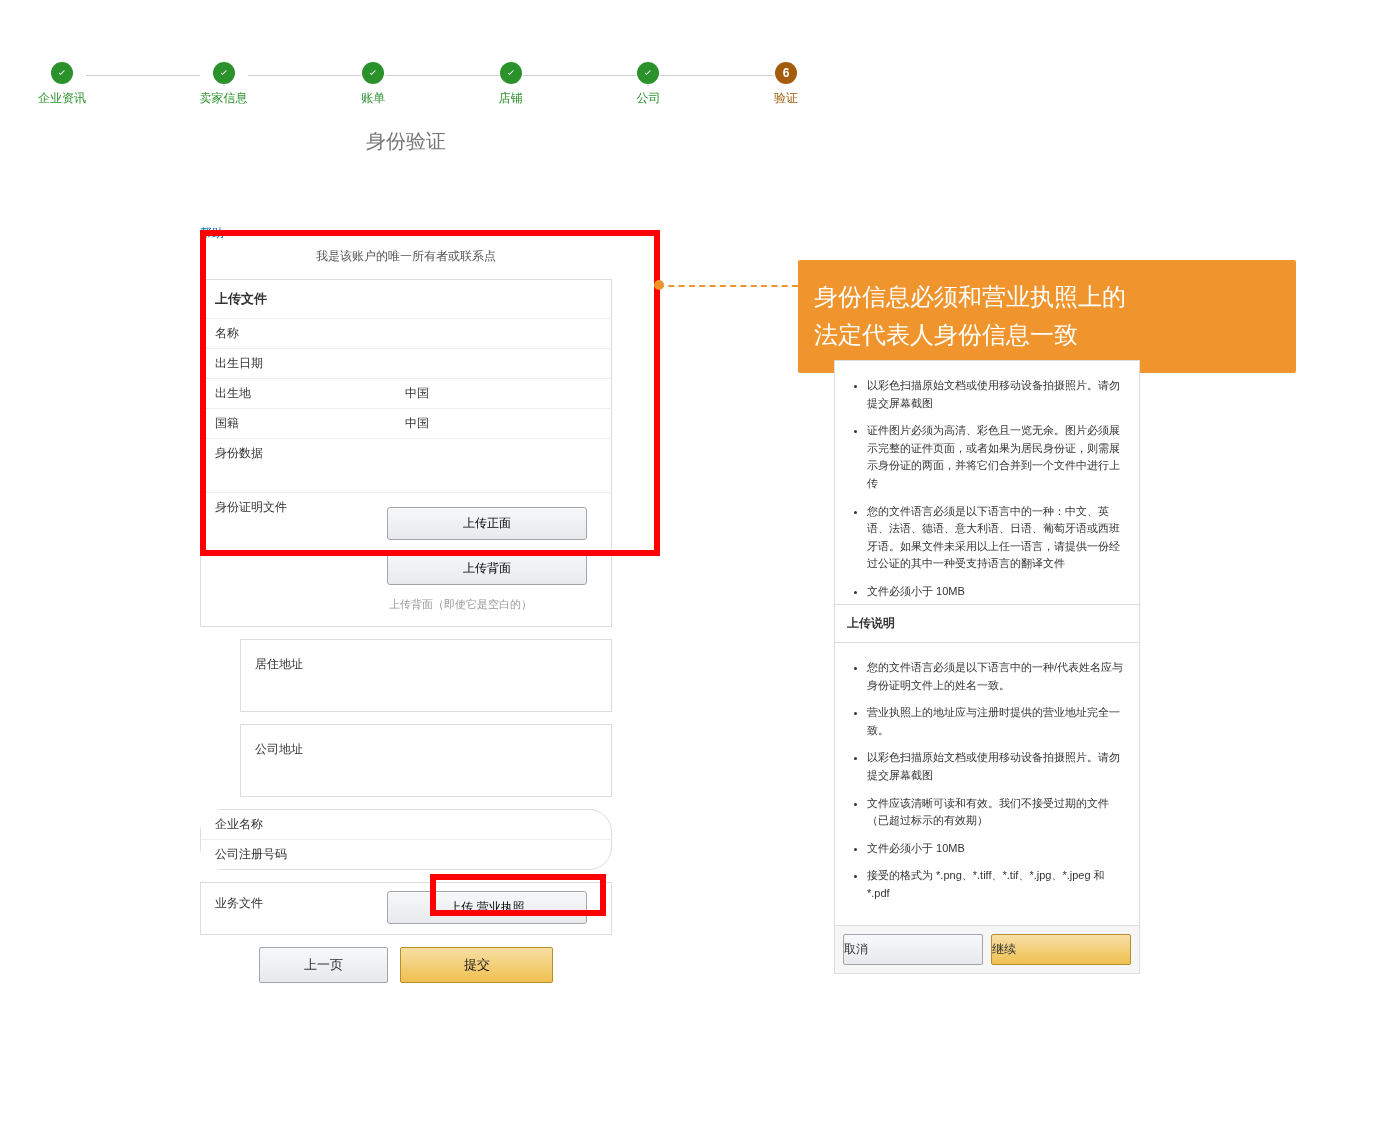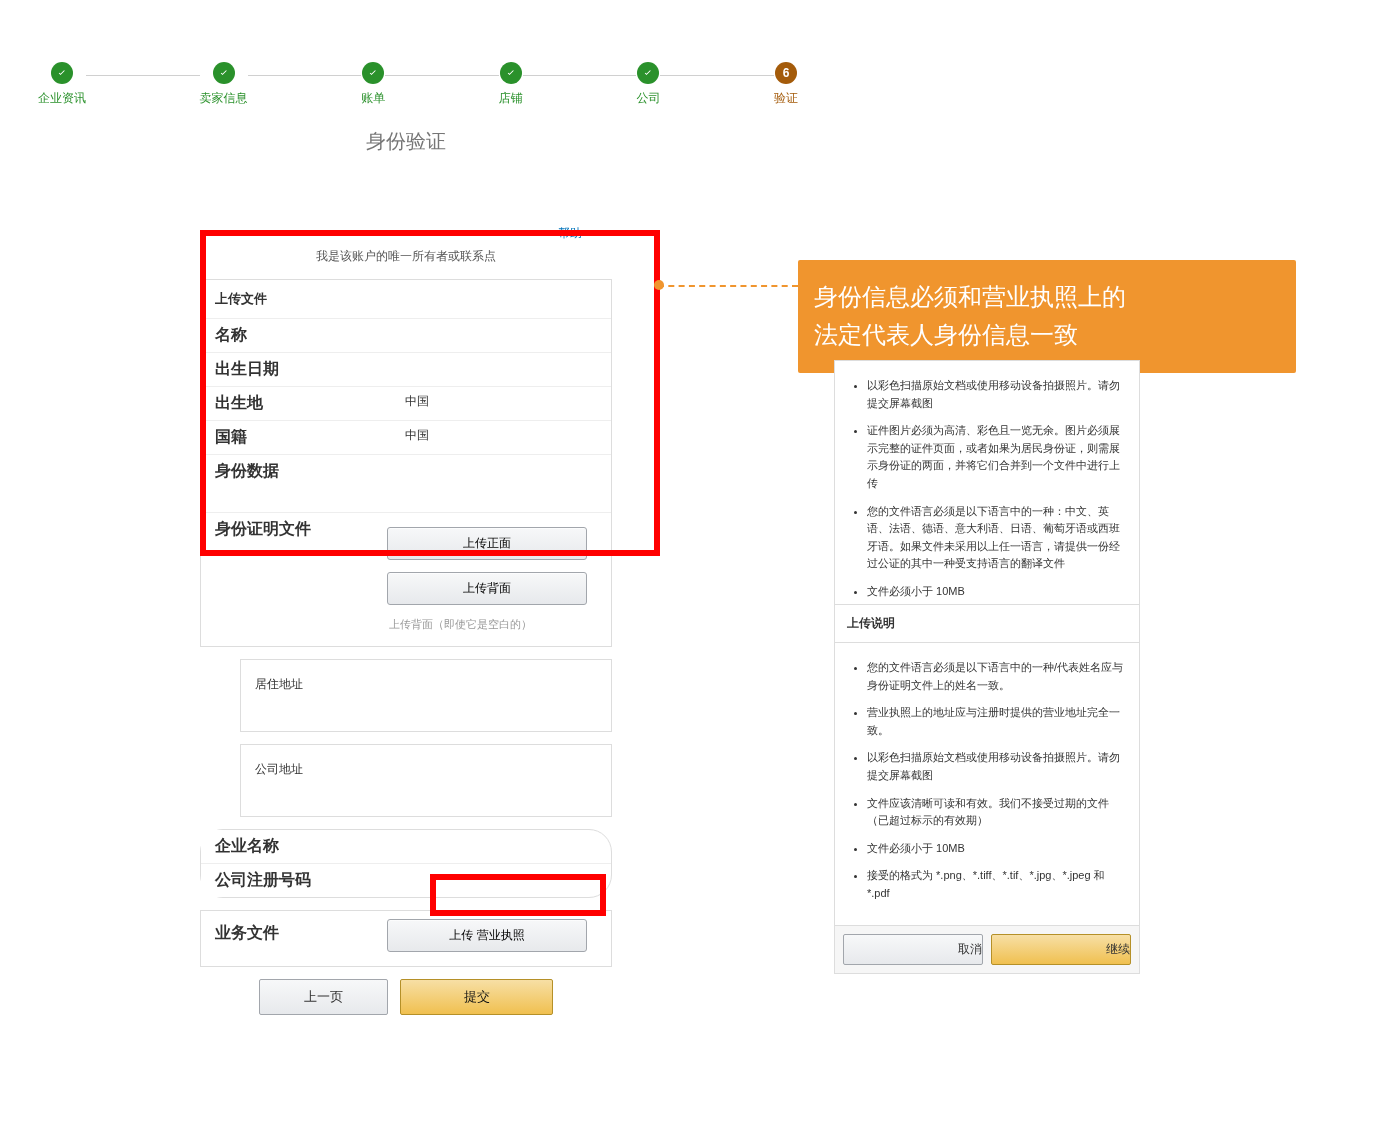--- a/index.html
+++ b/index.html
@@ -68,21 +68,21 @@
       width: 412px;
     }
     .page-title {
       text-align: center;
       font-size: 20px;
       color: #767676;
       font-weight: 400;
       margin-bottom: 70px;
     }
     .help-link {
-      text-align: right;
+      text-align: left;
       font-size: 12px;
       color: #0073bb;
       margin-bottom: 6px;
       padding-right: 30px;
     }
     .owner-line {
       text-align: center;
       font-size: 12px;
       color: #555;
       margin-bottom: 14px;
@@ -121,24 +121,23 @@
     }
     .form-row {
       display: flex;
       border-bottom: 1px solid #eee;
       min-height: 28px;
     }
     .form-row:last-child { border-bottom: none; }
     .form-label {
       width: 190px;
       padding: 6px 14px;
-      font-size: 16px;
+      font-size: 12px;
       color: #333;
       background: #fff;
-      font-weight: bold;
     }
     .form-value {
       flex: 1;
       padding: 6px 14px;
       font-size: 12px;
       color: #333;
     }
     .form-label.tall {
       padding-top: 6px;
       padding-bottom: 30px;
@@ -265,21 +264,21 @@
     .panel-buttons {
       display: flex;
       border-top: 1px solid #ddd;
       padding: 8px;
       gap: 8px;
       background: #f6f6f6;
     }
     .panel-buttons .pbtn {
       flex: 1;
       padding: 6px 0;
-      text-align: right;
+      text-align: left;
       font-size: 12px;
       border-radius: 2px;
       cursor: pointer;
     }
     .pbtn-cancel {
       background: linear-gradient(#f7f8f9, #e7e9ec);
       border: 1px solid #a2a6ac;
     }
     .pbtn-continue {
       background: linear-gradient(#f7dfa5, #f0c050);

